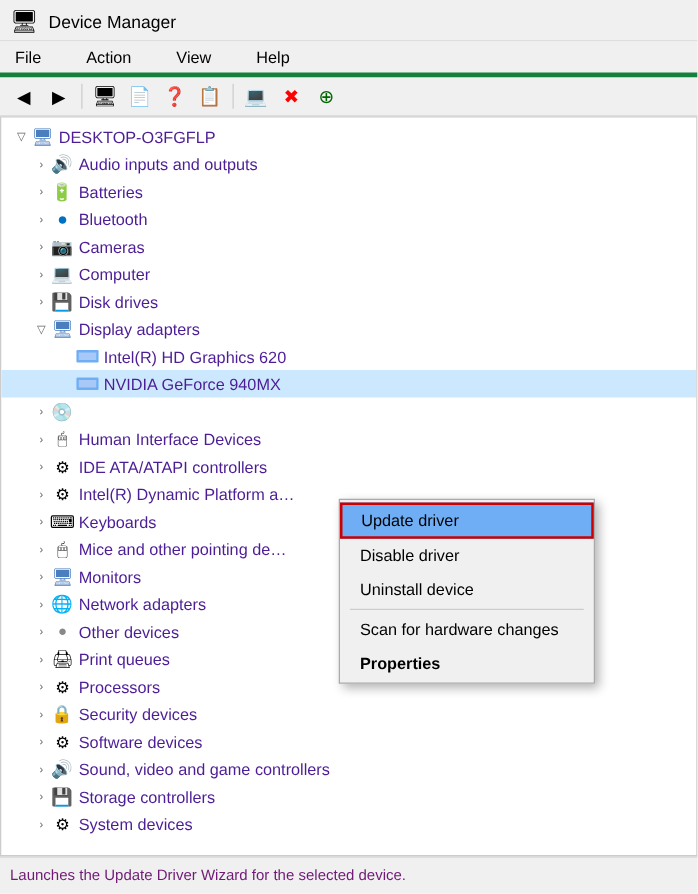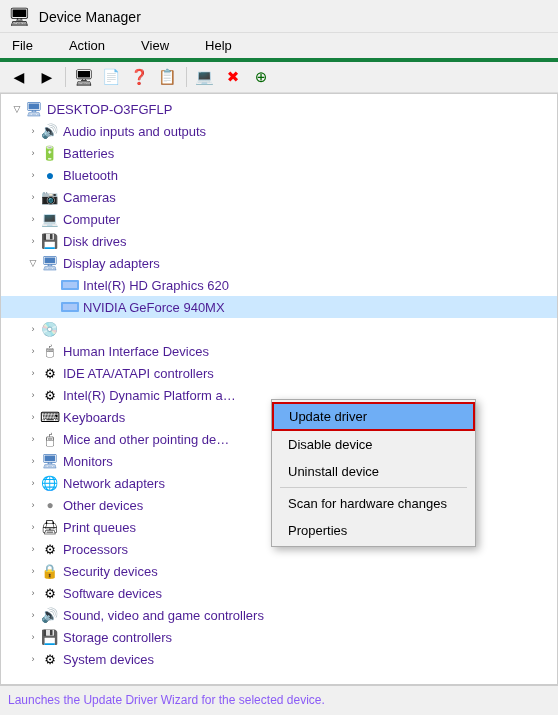--- a/index.html
+++ b/index.html
@@ -140,37 +140,37 @@
       cursor: pointer;
       font-size: 13px;
     }
     .ctx-item.highlighted {
       background: #6faef5;
       color: #000;
       border: 2px solid #cc0000;
       margin: 0 0;
       padding: 5px 15px;
     }
-    .ctx-item.bold { font-weight: normal; }
+    .ctx-item.bold { font-weight: bold; }
     .ctx-sep {
       height: 1px;
       background: #ccc;
       margin: 2px 8px;
     }
 
     
     .status-bar {
       height: 28px;
       background: #f0f0f0;
       border-top: 1px solid #ccc;
       display: flex;
       align-items: center;
       padding: 0 8px;
       font-size: 12px;
-      color: #8b5cf6;
+      color: #701a75;
     }
 
     
     .icon-computer { color: #4a7ebe; }
   </style>
 </head>
 <body>
 
 <div class="title-bar">
   <span style="font-size:18px;">🖥</span>
@@ -363,21 +363,21 @@
     <div class="tree-item" style="padding-left:24px;">
       <span class="tree-toggle">›</span>
       <span class="tree-icon" style="font-size:13px;">⚙</span>
       <span class="tree-label">System devices</span>
     </div>
 
   </div>
 
   <div class="context-menu">
     <div class="ctx-item highlighted">Update driver</div>
-    <div class="ctx-item">Disable device</div>
+    <div class="ctx-item">Disable driver</div>
     <div class="ctx-item">Uninstall device</div>
     <div class="ctx-sep"></div>
     <div class="ctx-item">Scan for hardware changes</div>
     <div class="ctx-item bold">Properties</div>
   </div>
 
 </div>
 
 <div class="status-bar">
   <span>Launches the Update Driver Wizard for the selected device.</span>

